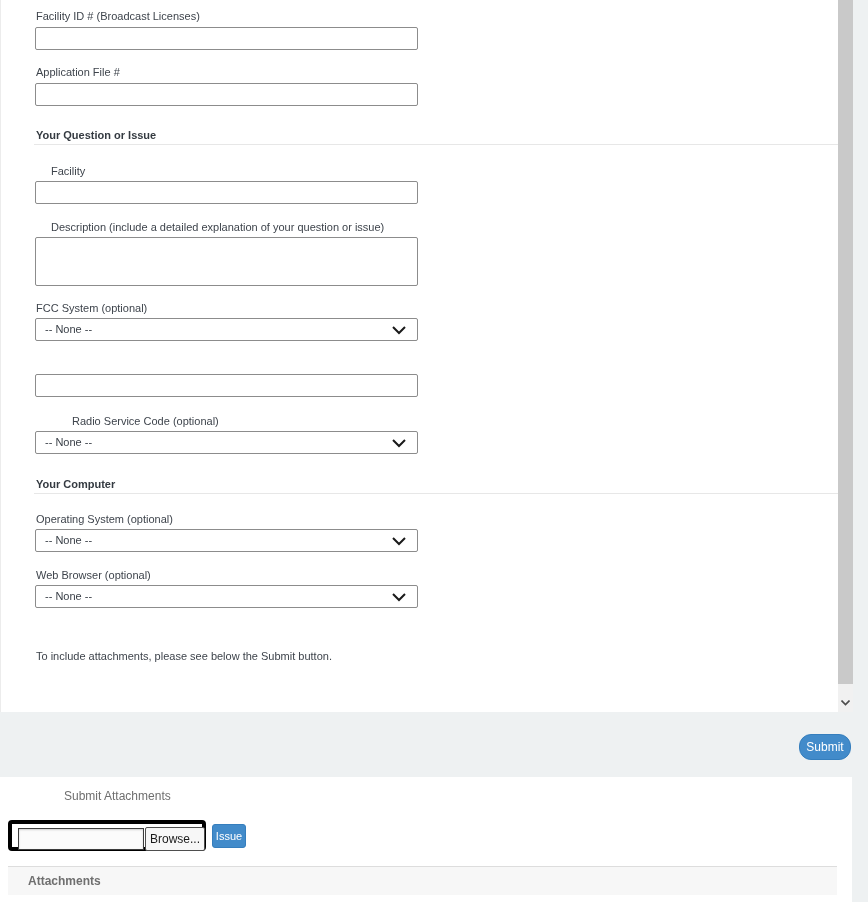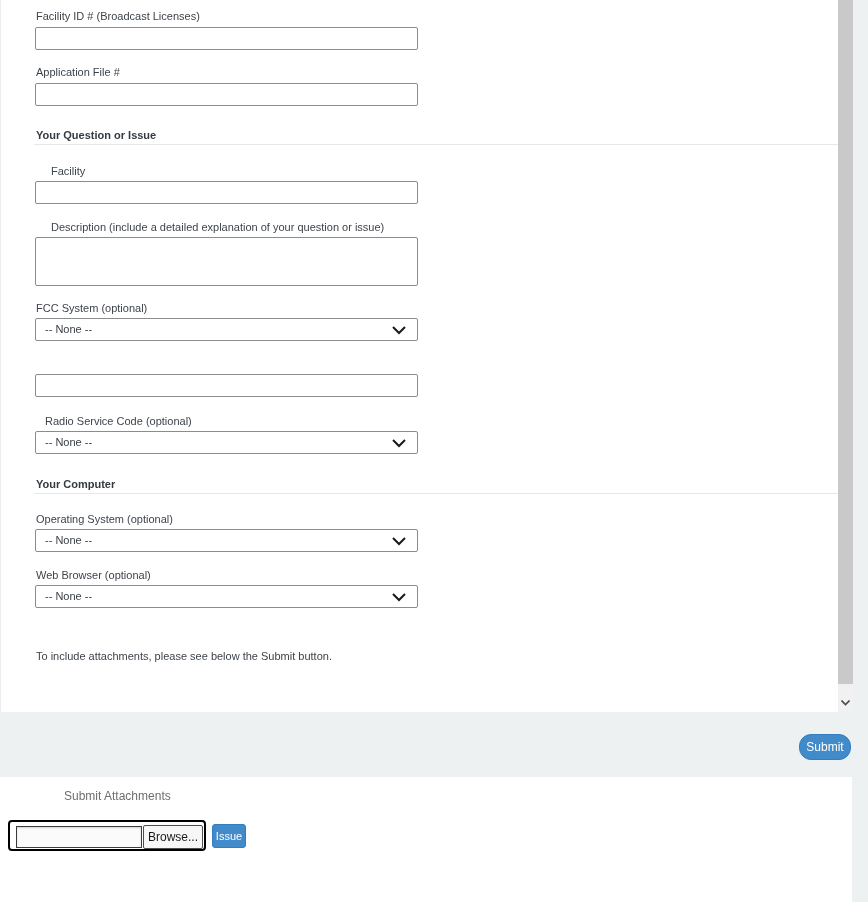--- a/index.html
+++ b/index.html
@@ -36,21 +36,21 @@
   #footer-band { left:0; top:712px; width:868px; height:65px; background:#eef1f2; }
   #submit-btn { position:absolute; left:799px; top:22px; width:52px; height:26px;
                 background:#428bca; border:1px solid #357ebd; border-radius:12px;
                 color:#ffffff; font-size:12px; font-family:"Liberation Sans",sans-serif;
                 cursor:pointer; }
 
   
   #attach-section { left:0; top:777px; width:852px; height:125px; background:#ffffff; }
   #submit-attachments-title { position:absolute; left:27px; top:12px; font-size:12px; color:#6e6e6e;margin-left:37px; }
   #file-widget { position:absolute; left:8px; top:43px; width:198px; height:31px;
-                 border:2px solid #000000; border-radius:4px; background:#fff; }
+                 border:4px solid #000000; border-radius:4px; background:#fff; }
   #file-field { position:absolute; left:6px; top:4px; width:126px; height:22px;
                 border:1px solid #3c3c3c; background:#fbfbfb;
                 box-shadow:inset 0 1px 2px rgba(0,0,0,0.18); }
   #browse-btn { position:absolute; left:133px; top:3px; width:60px; height:24px;
                 background:#f7f7f7; border:1px solid #4e4e4e; border-radius:2px;
                 font-size:12px; color:#1a1a1a; font-family:"Liberation Sans",sans-serif; cursor:pointer; }
   #attach-btn { position:absolute; left:212px; top:47px; width:34px; height:24px;
                 background:#428bca; border:1px solid #357ebd; border-radius:3px;
                 color:#fff; font-size:11px; font-family:"Liberation Sans",sans-serif; cursor:pointer; }
   #attachments-bar { position:absolute; left:8px; top:89px; width:829px; height:29px;
@@ -85,21 +85,21 @@
     <div class="abs field-label" style="left:35px; top:302px;">FCC System (optional)</div>
     <div class="sel" style="left:34px; top:318px;">
       <span class="sel-text">-- None --</span>
       <svg class="chev" width="14" height="9" viewBox="0 0 14 9">
         <polyline points="1,1 7,7 13,1" fill="none" stroke="#1a1a1a" stroke-width="2"></polyline>
       </svg>
     </div>
 
     <input class="abs txt-input" style="left: 34px; top: 374px;" type="text" value="">
 
-    <div class="abs field-label" style="left:25px; top:415px;padding-left:19px;">Radio Service Code (optional)</div>
+    <div class="abs field-label" style="left:52px; top:415px;padding-left:19px;">Radio Service Code (optional)</div>
     <div class="sel" style="left:34px; top:431px;">
       <span class="sel-text">-- None --</span>
       <svg class="chev" width="14" height="9" viewBox="0 0 14 9">
         <polyline points="1,1 7,7 13,1" fill="none" stroke="#1a1a1a" stroke-width="2"></polyline>
       </svg>
     </div>
 
     <div class="abs section-header" style="left:35px; top:478px;">Your Computer</div>
     <div class="abs hrule" style="left:33px; top:493px; width:805px;"></div>
 
@@ -138,15 +138,18 @@
   <div id="attach-section" class="abs">
     <div id="submit-attachments-title">Submit Attachments</div>
 
     <div id="file-widget">
       <div id="file-field"></div>
       <button id="browse-btn">Browse...</button>
     </div>
 
     <button id="attach-btn">Issue</button>
 
+    <div id="attachments-bar">
+      <span>Attachments</span>
+    </div>
   </div>
 
 </div>
 
 </body></html>

